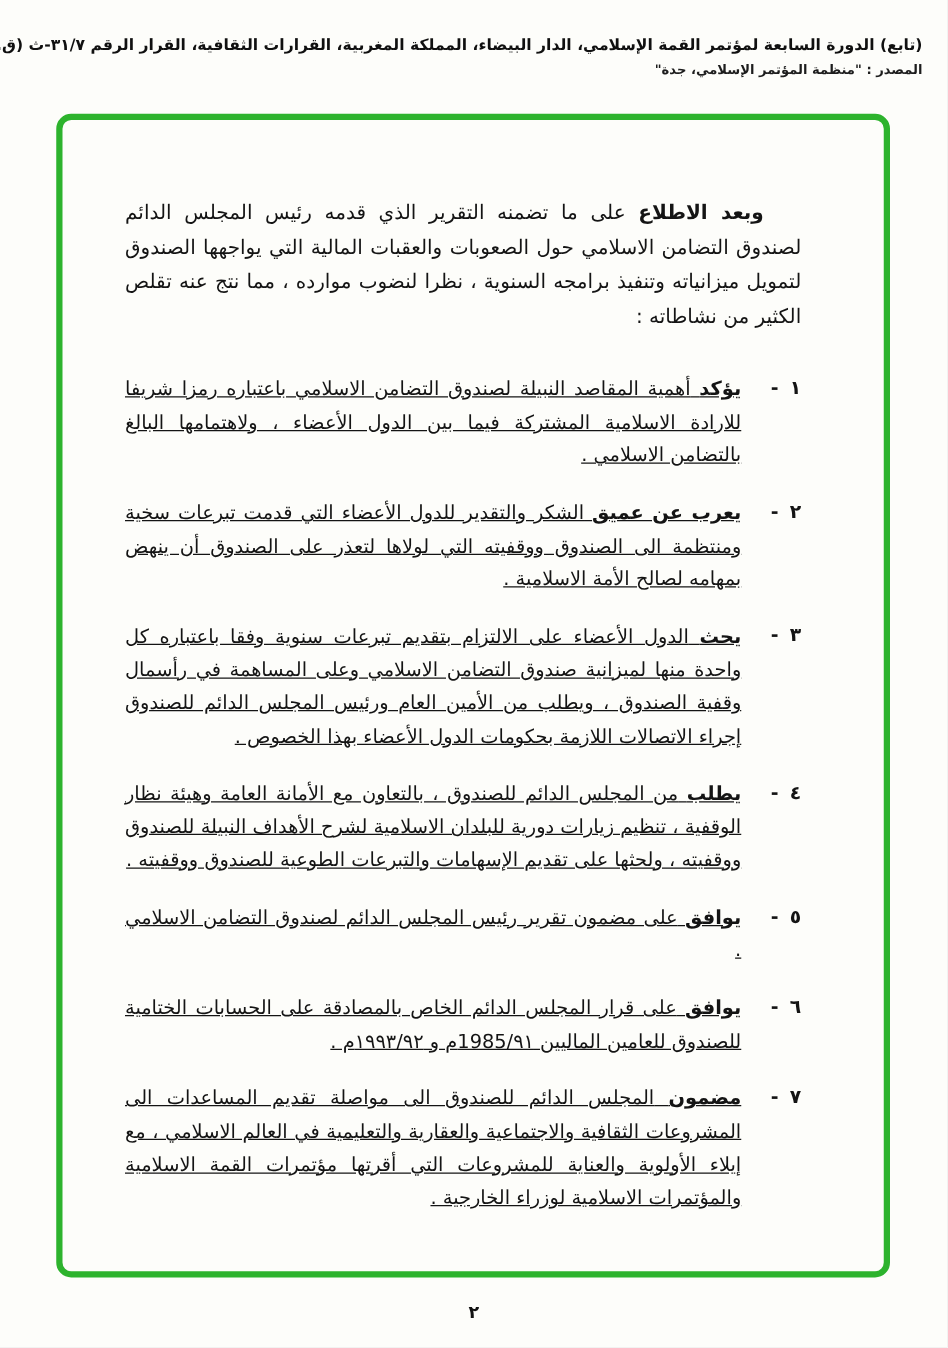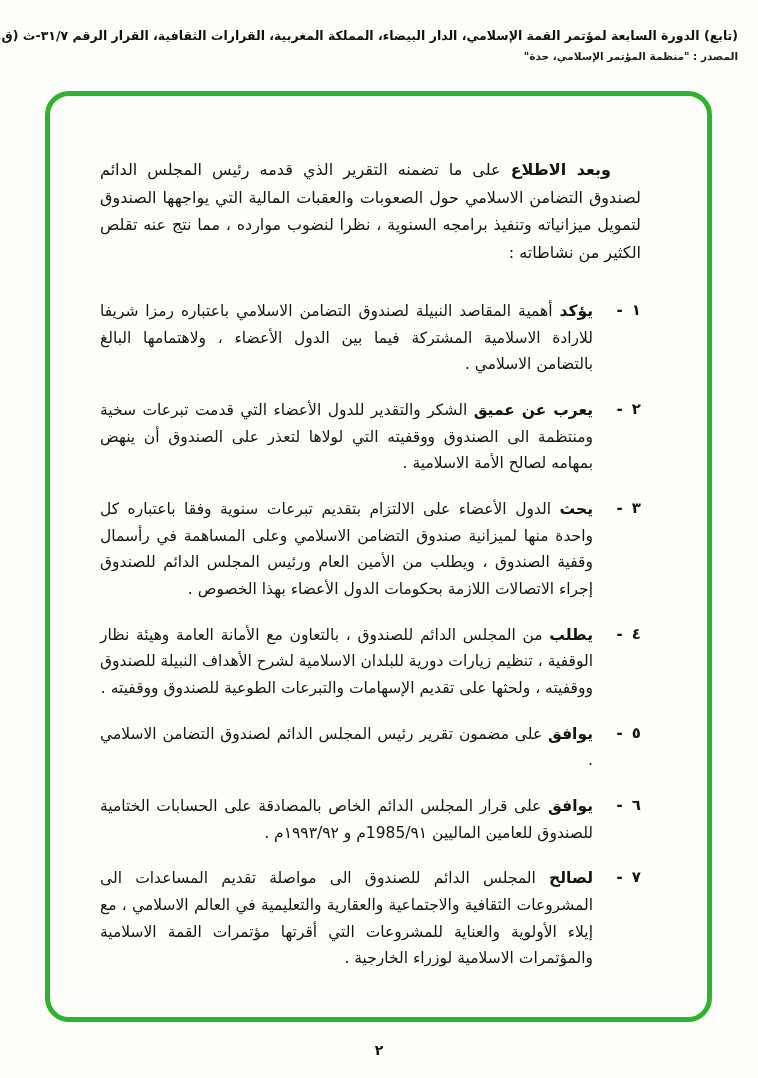--- a/index.html
+++ b/index.html
@@ -17,38 +17,38 @@
     font-weight:bold; font-size:12.5px; white-space:nowrap; color:#101010;
     letter-spacing:0;
   }
   .header-source {
     font-weight:bold; font-size:10.5px; margin-top:7px; color:#1d1d1d;
     margin-left:2px;
   }
   .green-box {
     position:absolute; top:91px; left:45px; width:667px; height:931px;
     border:5px solid var(--accent, #2db32d);
-    border-radius:24px; background:transparent;
+    border-radius:12px; background:transparent;
   }
   .content {
     position:absolute; top:60px; right:66px; left:50px;
     direction:rtl;
   }
   .opening {
     font-size:16px; line-height:1.72; text-align:justify;
     text-indent:30px; margin-bottom:32px;
   }
   .opening strong, .itext strong { font-weight:bold; }
   .item { display:flex; gap:12px; margin-bottom:19px; direction:rtl; }
   .num {
     flex:0 0 36px; display:flex; gap:9px; justify-content:flex-start;
     font-size:15px; font-weight:bold; padding-top:3px; white-space:nowrap;
   }
   .itext {
-    flex:1; font-size:15.5px; line-height:1.72; text-align:justify;
+    flex:1; font-size:15.5px; line-height:1.72; text-align:justify;text-decoration:underline;
   }
   .page-number {
     position:absolute; bottom:20px; left:0; right:0;
     text-align:center; font-size:14px; font-weight:bold; color:#111;
   }
 </style>
 </head>
 <body>
 
 <div class="page">
@@ -131,21 +131,21 @@
           <span>على قرار المجلس الدائم الخاص بالمصادقة على الحسابات الختامية للصندوق للعامين الماليين 1985/٩١م و ١٩٩٣/٩٢م .</span>
         </p>
       </div>
 
       <div class="item">
         <div class="num">
           <span>٧</span>
             <span class="dash">-</span>
         </div>
         <p class="itext">
-          <strong>لصالح</strong>
+          <strong>مضمون</strong>
           <span>المجلس الدائم للصندوق الى مواصلة تقديم المساعدات الى المشروعات الثقافية والاجتماعية والعقارية والتعليمية في العالم الاسلامي ، مع إيلاء الأولوية والعناية للمشروعات التي أقرتها مؤتمرات القمة الاسلامية والمؤتمرات الاسلامية لوزراء الخارجية .</span>
         </p>
       </div>
 
     </div>
   </div>
 
   <div class="page-number">٢</div>
 </div>
 

